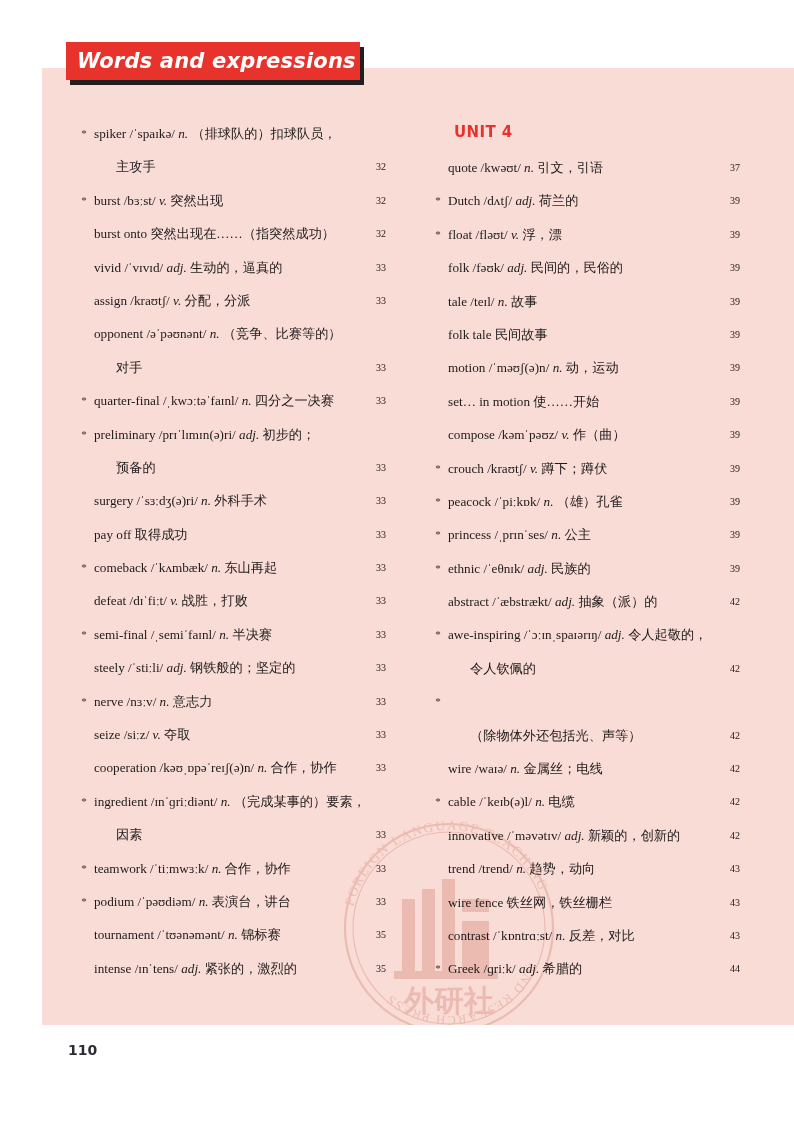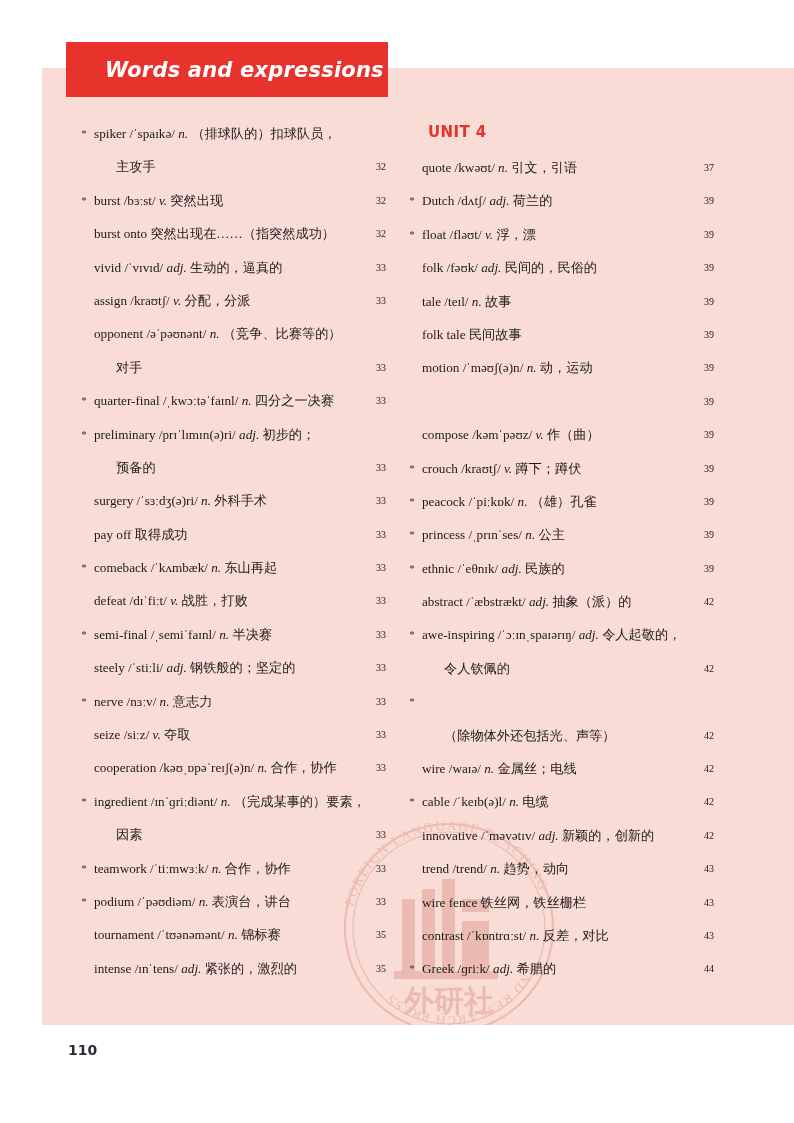--- a/index.html
+++ b/index.html
@@ -48,45 +48,44 @@
     position: absolute;
     left: 4px;
     top: 5px;
     width: 294px;
     height: 38px;
     background: #231f20;
   }
   #title-banner {
     position: relative;
     width: 294px;
-    height: 55px;
+    height: 38px;
     background: #e8322c;
     display: flex;
     align-items: center;
-    padding-left: 28px;
   }
   #title-text {
     color: #ffffff;
     font-family: "DejaVu Sans", "Liberation Sans", sans-serif;
     font-weight: bold;
     font-style: italic;
     font-size: 21px;
     letter-spacing: 0.2px;
     margin-left: 11px;
     white-space: nowrap;
   }
 
   
   .column {
     position: absolute;
     top: 49px;
     width: 330px;
   }
   #col-left  { left: 34px; }
-  #col-right { left: 362px; }
+  #col-right { left: 388px; }
 
   .unit-heading {
     color: #e8322c;
     font-family: "DejaVu Sans", "Liberation Sans", sans-serif;
     font-weight: bold;
     font-size: 15px;
     letter-spacing: 0.4px;
     height: 34px;
     line-height: 30px;
     padding-left: 24px;
@@ -343,20 +342,21 @@
         <span class="entry-text"><span>folk tale</span> <span>民间故事</span></span>
         <span class="page-num">39</span>
       </div>
       <div class="entry">
         <span class="bullet"></span>
         <span class="entry-text"><span>motion</span> <span>/ˈməʊʃ(ə)n/</span> <span class="ital">n.</span> <span>动，运动</span></span>
         <span class="page-num">39</span>
       </div>
       <div class="entry">
         <span class="bullet"></span>
+        <span class="entry-text"><span>set… in motion</span> <span>使……开始</span></span>
         <span class="page-num">39</span>
       </div>
       <div class="entry">
         <span class="bullet"></span>
         <span class="entry-text"><span>compose</span> <span>/kəmˈpəʊz/</span> <span class="ital">v.</span> <span>作（曲）</span></span>
         <span class="page-num">39</span>
       </div>
       <div class="entry">
         <span class="bullet">*</span>
         <span class="entry-text"><span>crouch</span> <span>/kraʊtʃ/</span> <span class="ital">v.</span> <span>蹲下；蹲伏</span></span>

